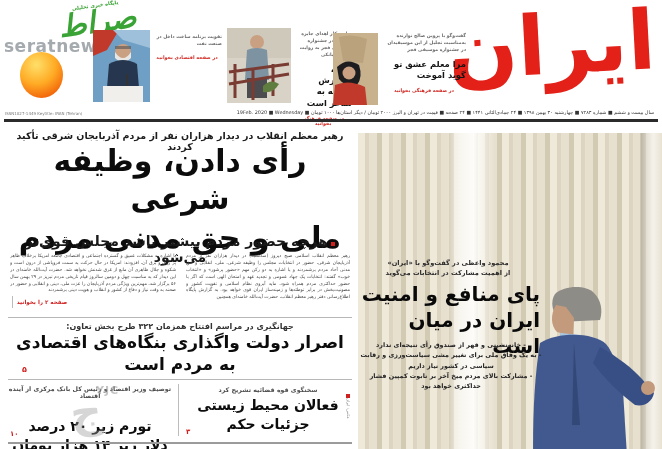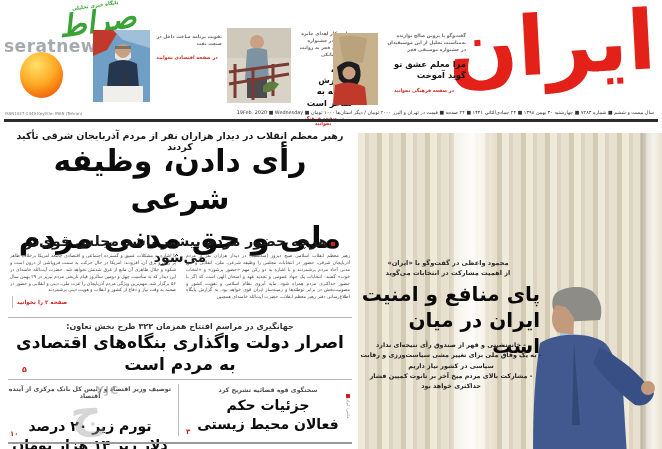--- a/index.html
+++ b/index.html
@@ -149,22 +149,22 @@
     <div>به مردم است</div>
   </div>
   <div class="abs pagenum" style="left:22px;top:365px;">۵</div>
   <div class="abs hdiv" style="top:379px;"></div>
 
   <div class="abs vdiv"></div>
 
   <div class="abs" style="left:186px;top:386px;width:164px;">
     <div class="bs-kicker">سخنگوی قوه قضائیه تشریح کرد</div>
     <div class="bs-head" style="margin-top:3px;">
+      <div>فعالان محیط زیستی</div>
       <div>جزئیات حکم</div>
-      <div>فعالان محیط زیستی</div>
     </div>
   </div>
   <div class="abs pagenum" style="left:186px;top:428px;font-size:7px;">۳</div>
 
   <div class="abs yjc-mark">ج</div>
   <div class="abs yjc-latin">YJC</div>
   <div class="abs" style="left:8px;top:385px;width:164px;">
     <div class="bs-kicker">توصیف وزیر اقتصاد و رئیس کل بانک مرکزی از آینده اقتصاد</div>
     <div class="bs-head" style="margin-top:18px;">
       <div>تورم زیر ۲۰ درصد</div>

